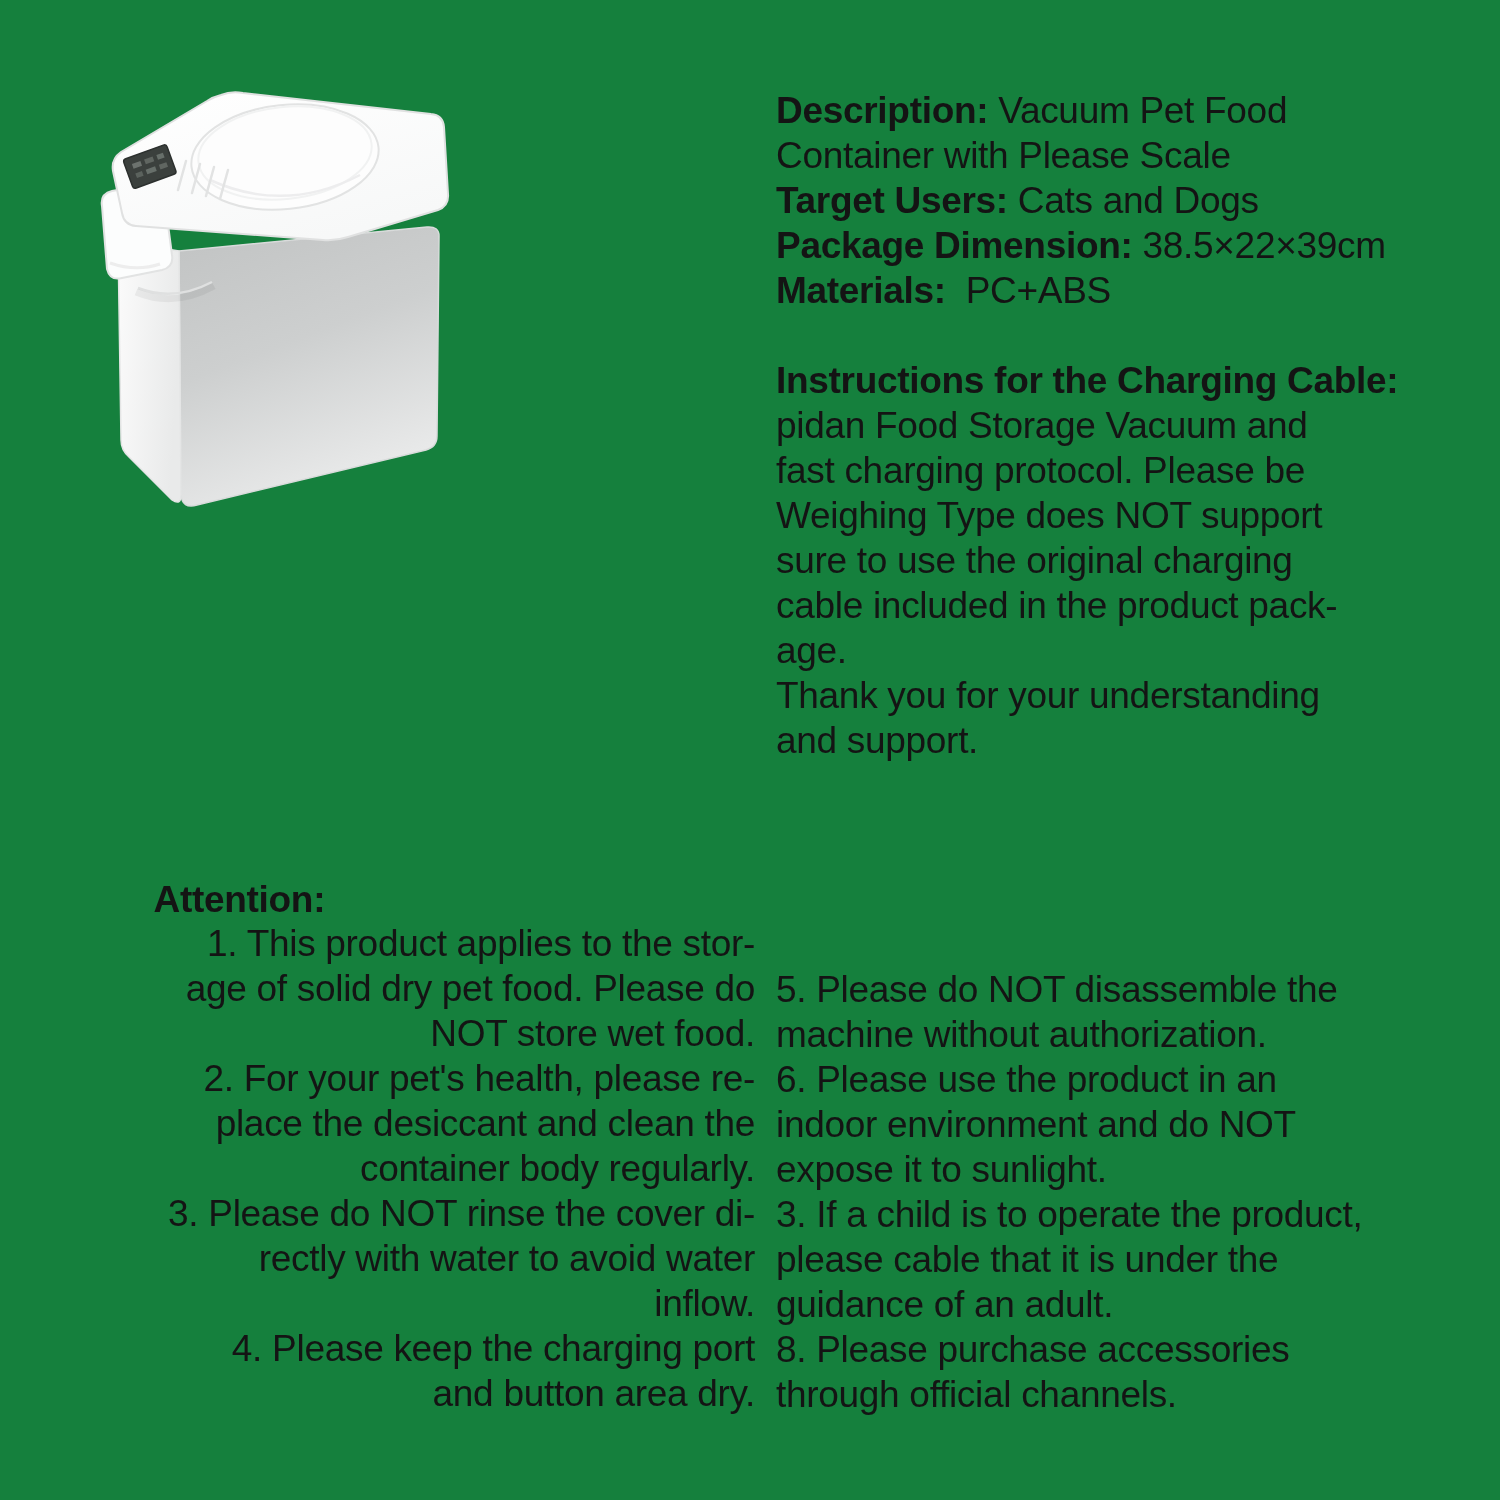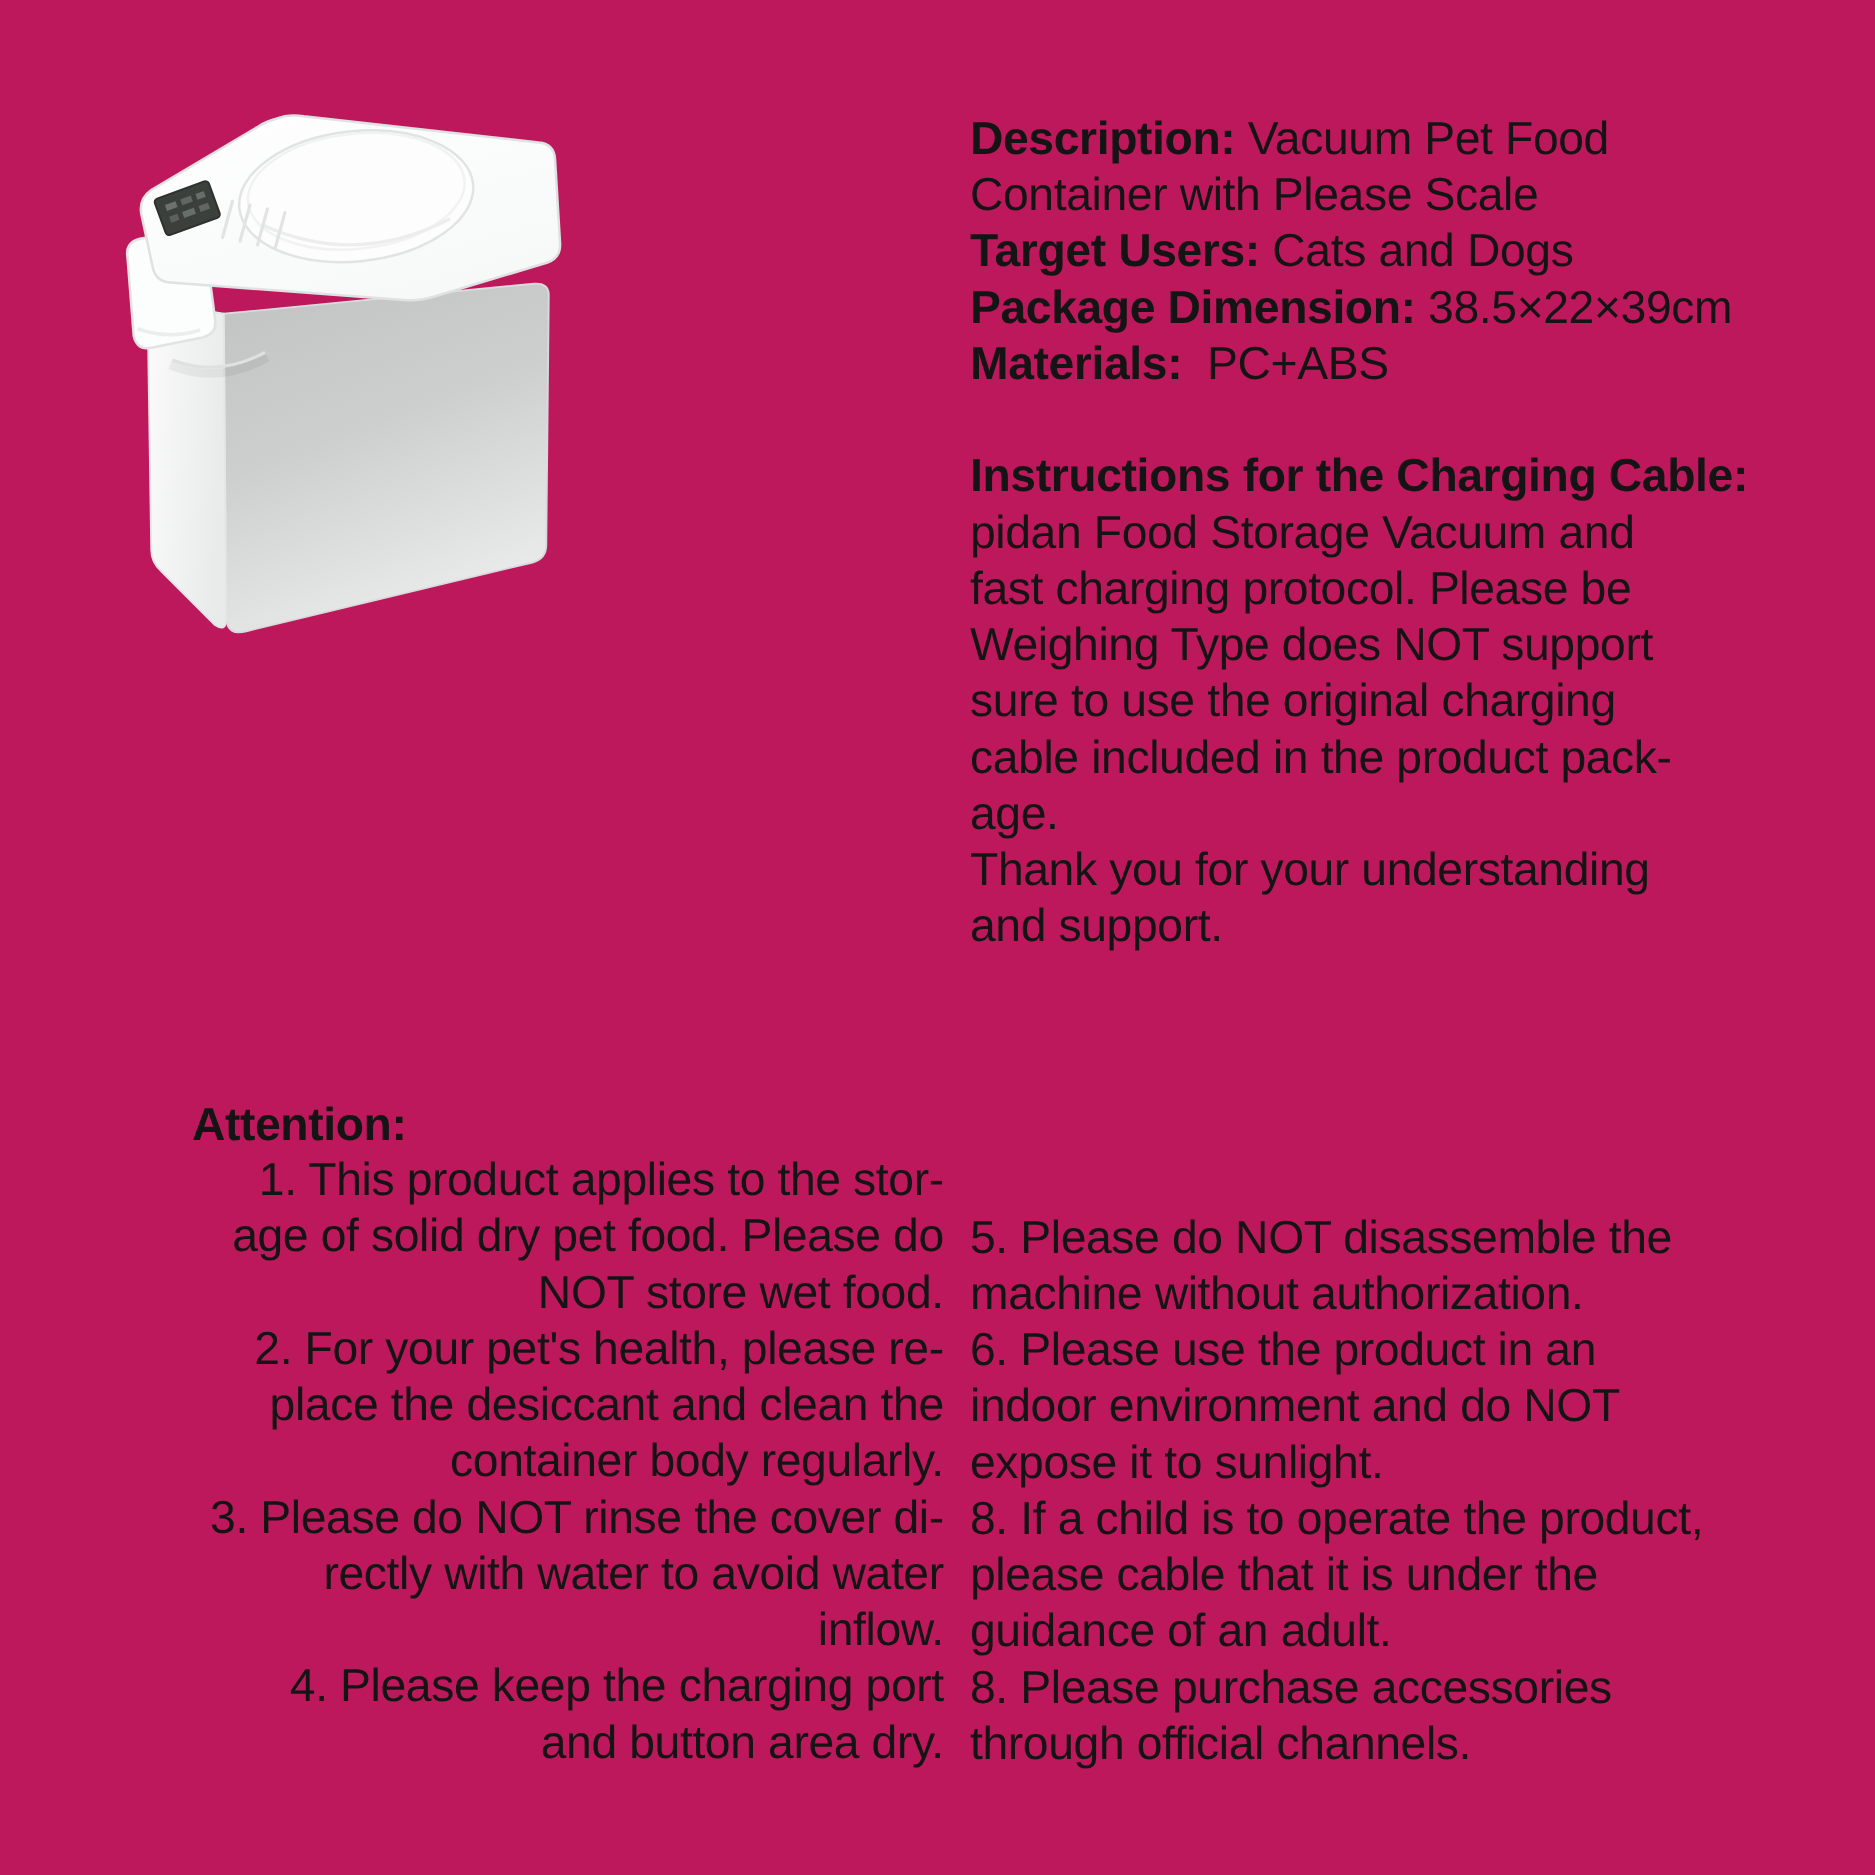--- a/index.html
+++ b/index.html
@@ -1,19 +1,19 @@
 <!DOCTYPE html>
 <html><head>
 <meta charset="utf-8">
 <style>
   html,body{margin:0;padding:0;background:#ffffff;}
   #canvas{
     position:relative;
     width:1500px;height:1500px;
-    background:#be185d;
+    background:#15803d;
     overflow:hidden;
     font-family:"Liberation Sans","DejaVu Sans",sans-serif;
     color:#141414;
   }
   .textblock{position:absolute;}
   .line{
     height:45px;
     line-height:45px;
     font-size:37px;
     letter-spacing:-0.3px;
@@ -123,20 +123,20 @@
       <div class="line">4. Please keep the charging port</div>
       <div class="line">and button area dry.</div>
     </div>
 
   <div id="col2" class="textblock">
       <div class="line">5. Please do NOT disassemble the</div>
       <div class="line">machine without authorization.</div>
       <div class="line">6. Please use the product in an</div>
       <div class="line">indoor environment and do NOT</div>
       <div class="line">expose it to sunlight.</div>
-      <div class="line">8. If a child is to operate the product,</div>
+      <div class="line">3. If a child is to operate the product,</div>
       <div class="line">please cable that it is under the</div>
       <div class="line">guidance of an adult.</div>
       <div class="line">8. Please purchase accessories</div>
       <div class="line">through official channels.</div>
     </div>
 
 </div>
 
 </body></html>

